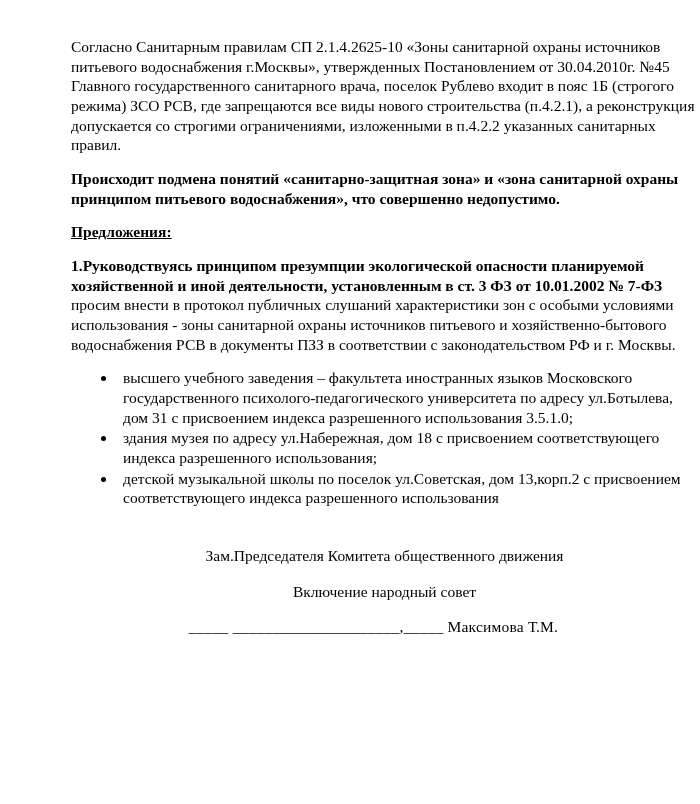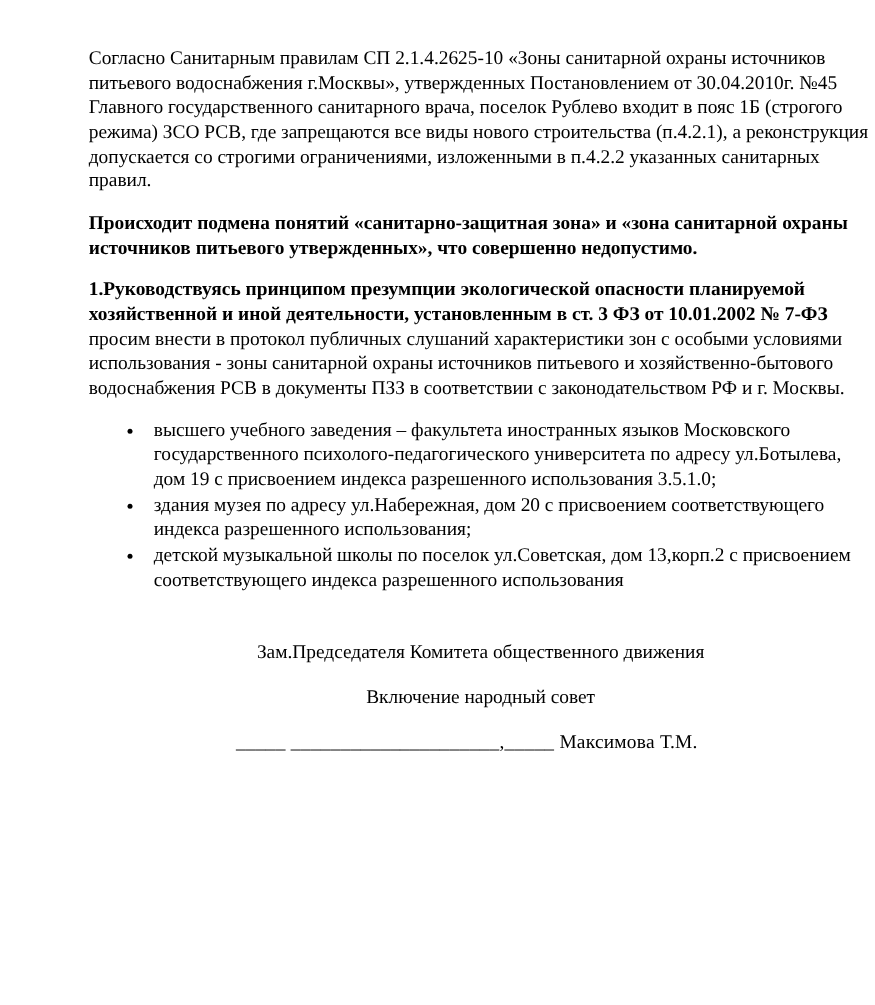--- a/index.html
+++ b/index.html
@@ -57,29 +57,30 @@
 </style>
 </head>
 <body>
 
 <div class="page">
 
   <p class="para">Согласно Санитарным правилам СП 2.1.4.2625-10 «Зоны санитарной охраны источников питьевого водоснабжения г.Москвы», утвержденных Постановлением от 30.04.2010г. №45 Главного государственного санитарного врача, поселок Рублево входит в пояс 1Б (строгого режима) ЗСО РСВ, где запрещаются все виды нового строительства (п.4.2.1), а реконструкция допускается со строгими ограничениями, изложенными в п.4.2.2 указанных санитарных правил.</p>
 
 
 
-  <p class="para bold">Происходит подмена понятий «санитарно-защитная зона» и «зона санитарной охраны источников питьевого утвержденных», что совершенно недопустимо.</p>
+  <p class="para bold">Происходит подмена понятий «санитарно-защитная зона» и «зона санитарной охраны принципом питьевого водоснабжения», что совершенно недопустимо.</p>
 
+  <p class="para heading">Предложения:</p>
 
   <p class="para"><span class="bold">1.Руководствуясь принципом презумпции экологической опасности планируемой хозяйственной и иной деятельности, установленным в ст. 3 ФЗ от 10.01.2002 № 7-ФЗ</span> <span>просим внести в протокол публичных слушаний характеристики зон с особыми условиями использования - зоны санитарной охраны источников питьевого и хозяйственно-бытового водоснабжения РСВ в документы ПЗЗ в соответствии с законодательством РФ и г. Москвы.</span></p>
 
 
   <ul class="zones-list">
-    <li>высшего учебного заведения – факультета иностранных языков Московского государственного психолого-педагогического университета по адресу ул.Ботылева, дом 19 с присвоением индекса разрешенного использования 3.5.1.0;</li>
-    <li>здания музея по адресу ул.Набережная, дом 20 с присвоением соответствующего индекса разрешенного использования;</li>
+    <li>высшего учебного заведения – факультета иностранных языков Московского государственного психолого-педагогического университета по адресу ул.Ботылева, дом 31 с присвоением индекса разрешенного использования 3.5.1.0;</li>
+    <li>здания музея по адресу ул.Набережная, дом 18 с присвоением соответствующего индекса разрешенного использования;</li>
     <li>детской музыкальной школы по поселок ул.Советская, дом 13,корп.2 с присвоением соответствующего индекса разрешенного использования</li>
   </ul>
 
   <div class="signature">
     <div class="sig-line">Зам.Председателя Комитета общественного движения</div>
     <div class="sig-line">Включение народный совет</div>
     <div class="sig-line sig-name-line"><span>_____ _____________________,_____</span> <span>Максимова Т.М.</span></div>
   </div>
 
 </div>

